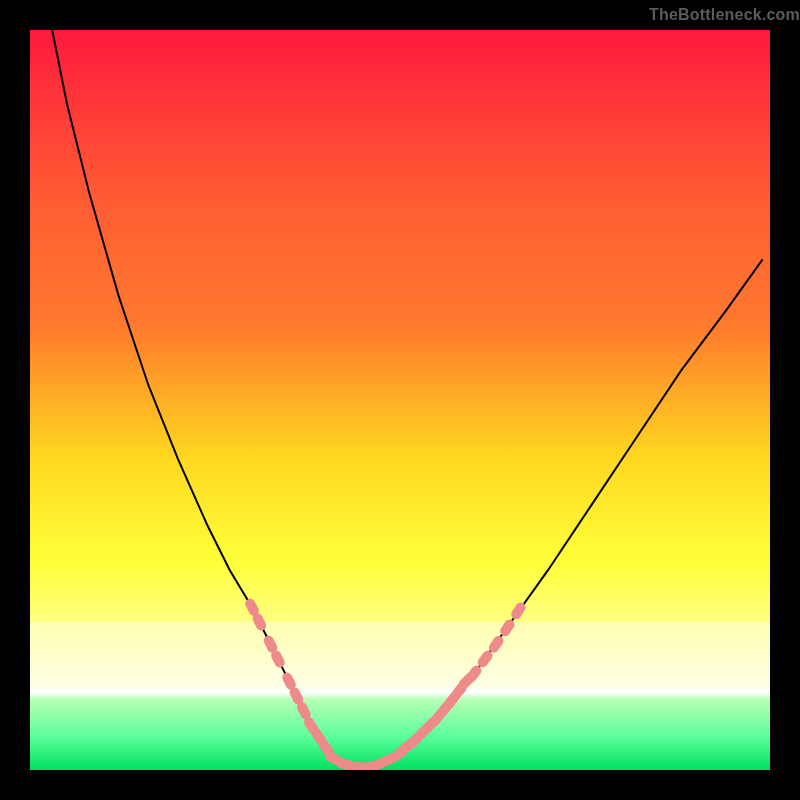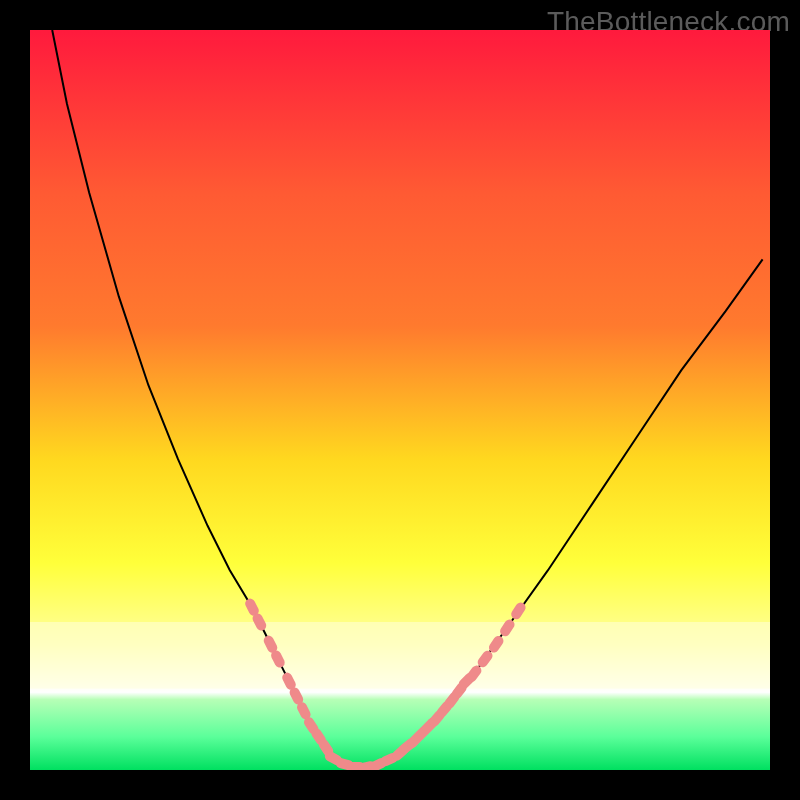--- a/index.html
+++ b/index.html
@@ -27,24 +27,24 @@
     height: 740px;
   }
   .plot-area svg {
     display: block;
     width: 740px;
     height: 740px;
   }
   .watermark {
     position: absolute;
     top: 6px;
-    right: 10px;
+    right: 0;
     color: #5b5b5b;
-    font-size: 28px;
-    font-weight: 400;
+    font-size: 16px;
+    font-weight: 700;
     letter-spacing: 0.2px;
     user-select: none;
   }
 </style>
 </head>
 <body>
 <div class="frame">
 
   <div class="watermark">TheBottleneck.com</div>
 

